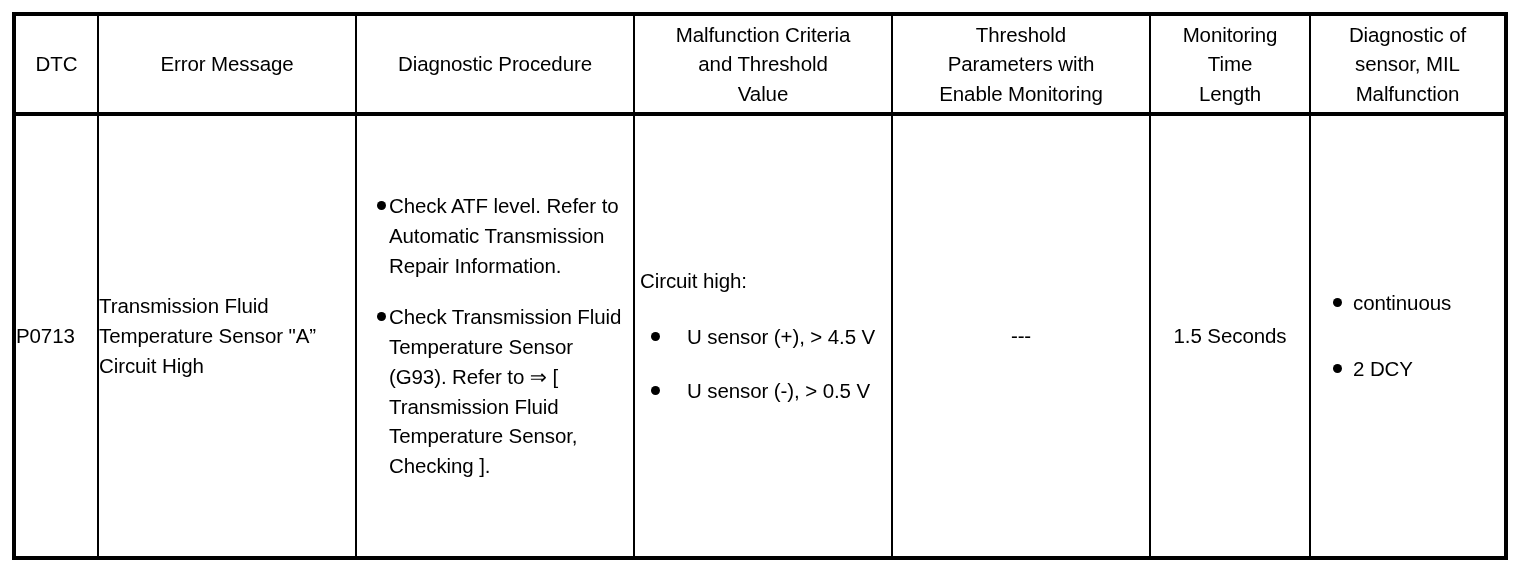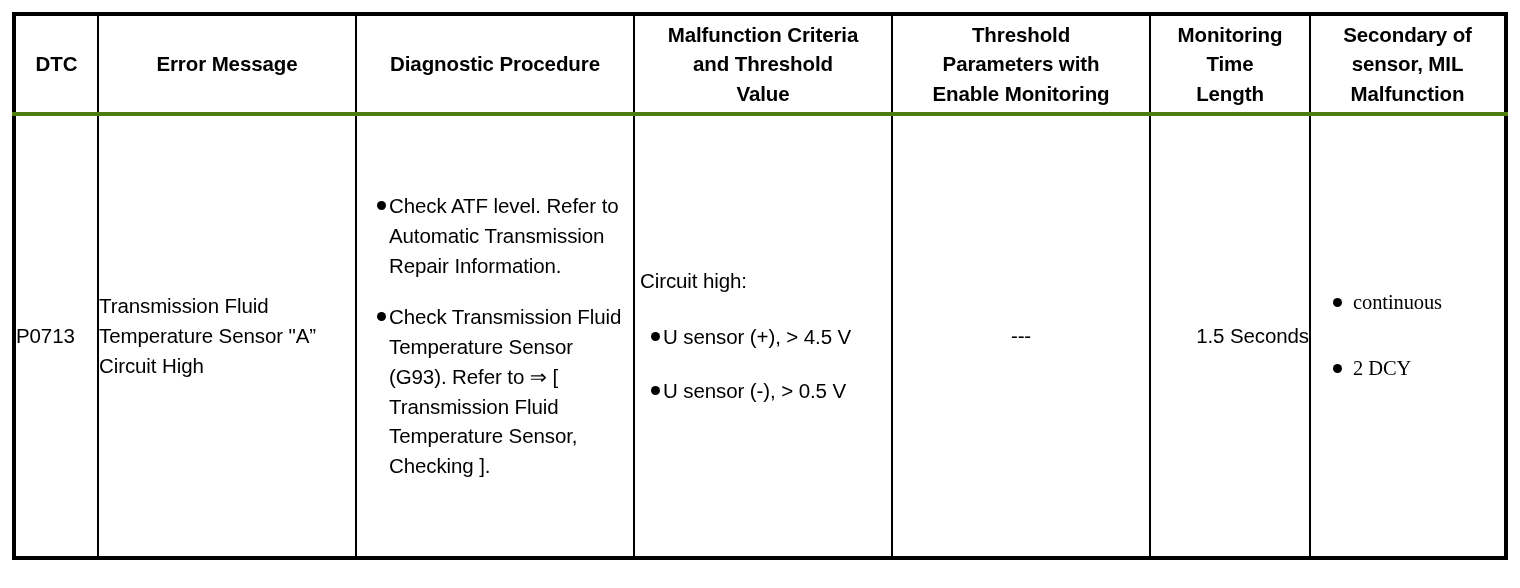--- a/index.html
+++ b/index.html
@@ -39,24 +39,24 @@
     border-right: 2px solid #000000;
     padding: 0;
     vertical-align: middle;
     background: #ffffff;
   }
 
   thead tr {
     border-bottom: 4px solid #000000;
   }
   thead th {
-    border-bottom: 4px solid #4d7c0f;
+    border-bottom: 2px solid #4d7c0f;
     height: 96px;
     font-size: 20.5px;
-    font-weight: bold;
+    font-weight: normal;
     text-align: center;
     line-height: 1.42;
     letter-spacing: -0.1px;
     padding: 2px 6px;
   }
 
   tbody td {
     font-size: 20.5px;
     font-weight: normal;
     line-height: 1.45;
@@ -128,47 +128,46 @@
 
   
   .malf-cell {
     padding: 4px 4px 4px 0;
   }
   .malf-lead {
     padding-left: 5px;
     margin: 0 0 26px 0;
   }
   .malf-cell ul.blist > li {
-    padding-left: 28px;
+    padding-left: 52px;
   }
   .malf-cell ul.blist > li .bullet {
     left: 16px;
   }
   .malf-cell ul.blist > li + li {
     margin-top: 25px;
   }
 
   
   .freq-cell {
     padding: 4px 4px 4px 0;
-    font-family: Liberation Serif, serif;
   }
   .freq-cell ul.blist > li {
     padding-left: 42px;
     white-space: nowrap;
   }
   .freq-cell ul.blist > li .bullet {
     left: 22px;
   }
   .freq-cell ul.blist > li + li {
     margin-top: 36px;
   }
 
   .montime-cell {
-    text-align: right;
+    text-align: center;
     padding-left: 9px;
     white-space: nowrap;
     margin-left: 31px;
   }
 
   .secparam-cell {
     text-align: center;
   }
 
   .body-row td {
@@ -211,21 +210,21 @@
           <span class="txt-block">Threshold</span>
           <span class="txt-block">Parameters with</span>
           <span class="txt-block">Enable Monitoring</span>
         </th>
         <th>
           <span class="txt-block">Monitoring</span>
           <span class="txt-block">Time</span>
           <span class="txt-block">Length</span>
         </th>
         <th>
-          <span class="txt-block">Secondary of</span>
+          <span class="txt-block">Diagnostic of</span>
           <span class="txt-block">sensor, MIL</span>
           <span class="txt-block">Malfunction</span>
         </th>
       </tr>
     </thead>
 
     <tbody>
       <tr class="body-row">
 
         <td class="dtc-code">P0713</td>

